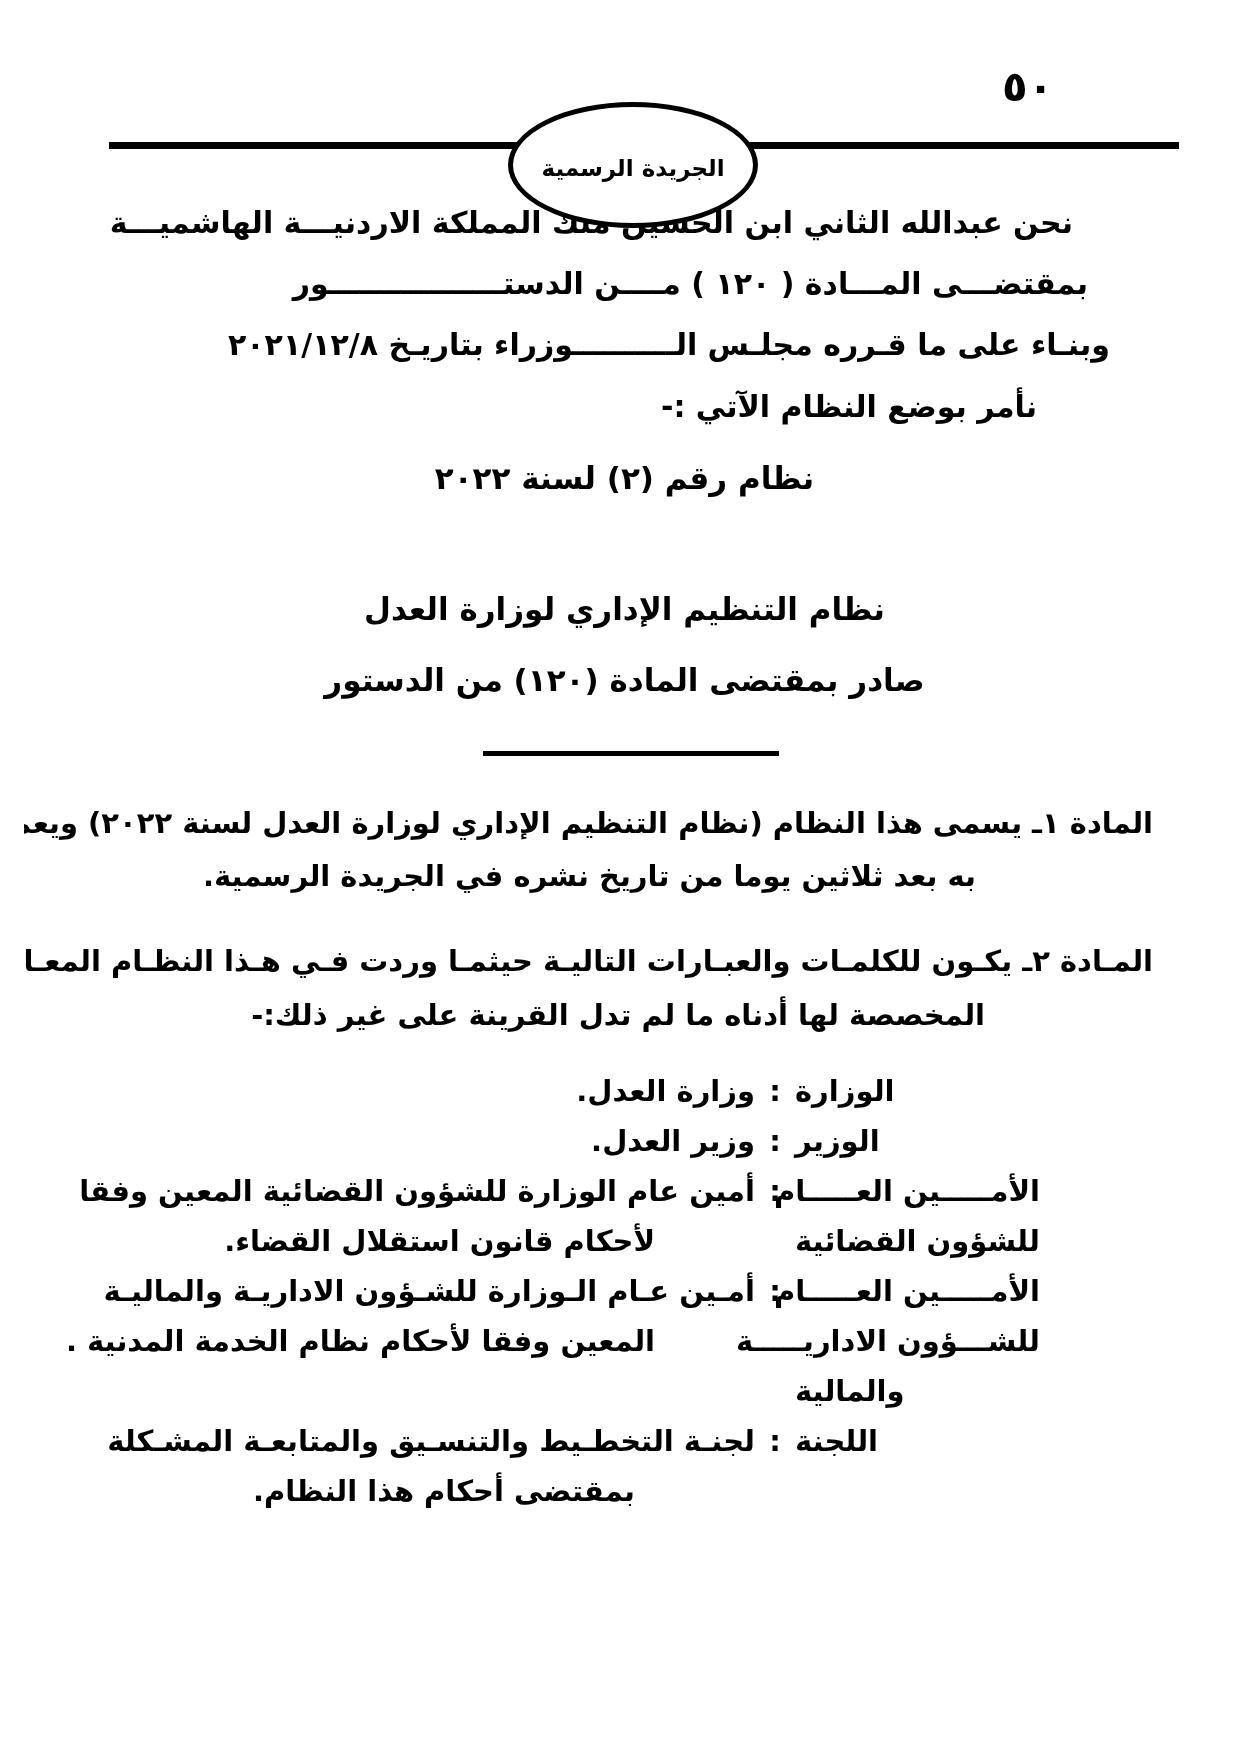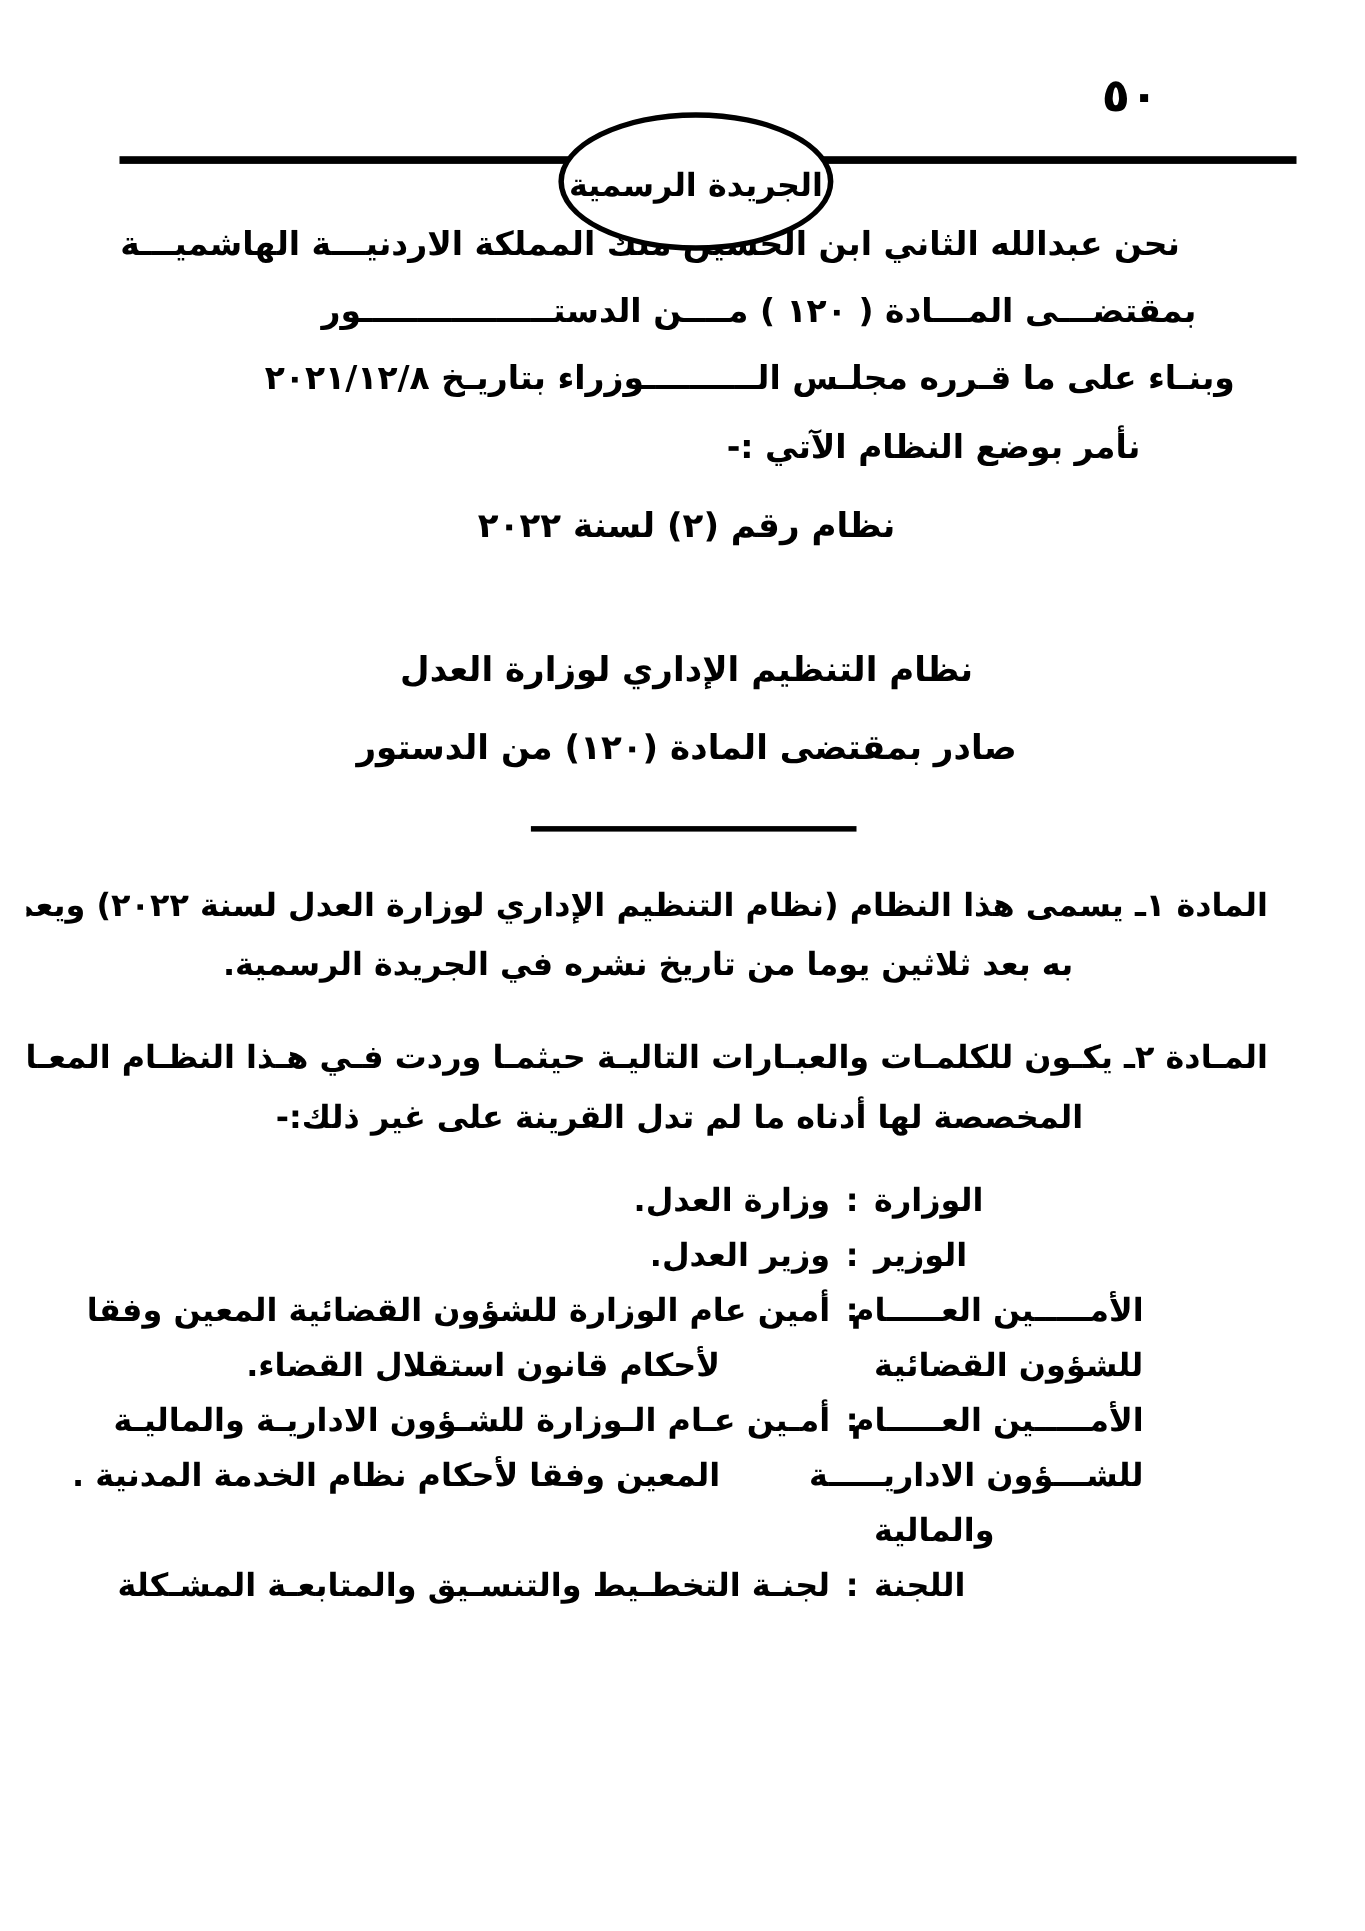--- a/index.html
+++ b/index.html
@@ -43,28 +43,28 @@
     height: 116px;
     background: #ffffff;
     border: 5px solid #000000;
     border-radius: 50%;
     display: flex;
     align-items: center;
     justify-content: center;
     z-index: 2;
   }
   .gazette-title {
-    font-size: 29px;
+    font-size: 23px;
     padding-top: 6px;
   }
 
   .preamble-line { font-size: 30px; }
   .pre-1 { top: 205px; right: 168px; }
   .pre-2 { top: 266px; right: 153px; }
-  .pre-3 { top: 327px; right: 118px; }
+  .pre-3 { top: 327px; right: 131px; }
   .pre-4 { top: 389px; right: 204px; margin-left: 40px; }
 
   .title-line {
     position: absolute;
     left: -20px;
     width: 1241px;
     text-align: center;
     font-size: 31px;
     white-space: nowrap;
   }
@@ -193,18 +193,19 @@
       </div>
     </div>
 
     <div class="def-row">
       <div class="term-cell">
         <div class="def-line">اللجنة</div>
       </div>
       <div class="colon-cell">:</div>
       <div class="def-cell">
         <div class="def-line">لجنـة التخطـيط والتنسـيق والمتابعـة المشـكلة</div>
+        <div class="def-line indent-lg">بمقتضى أحكام هذا النظام.</div>
       </div>
     </div>
 
   </div>
 
 </div>
 
 </body></html>

